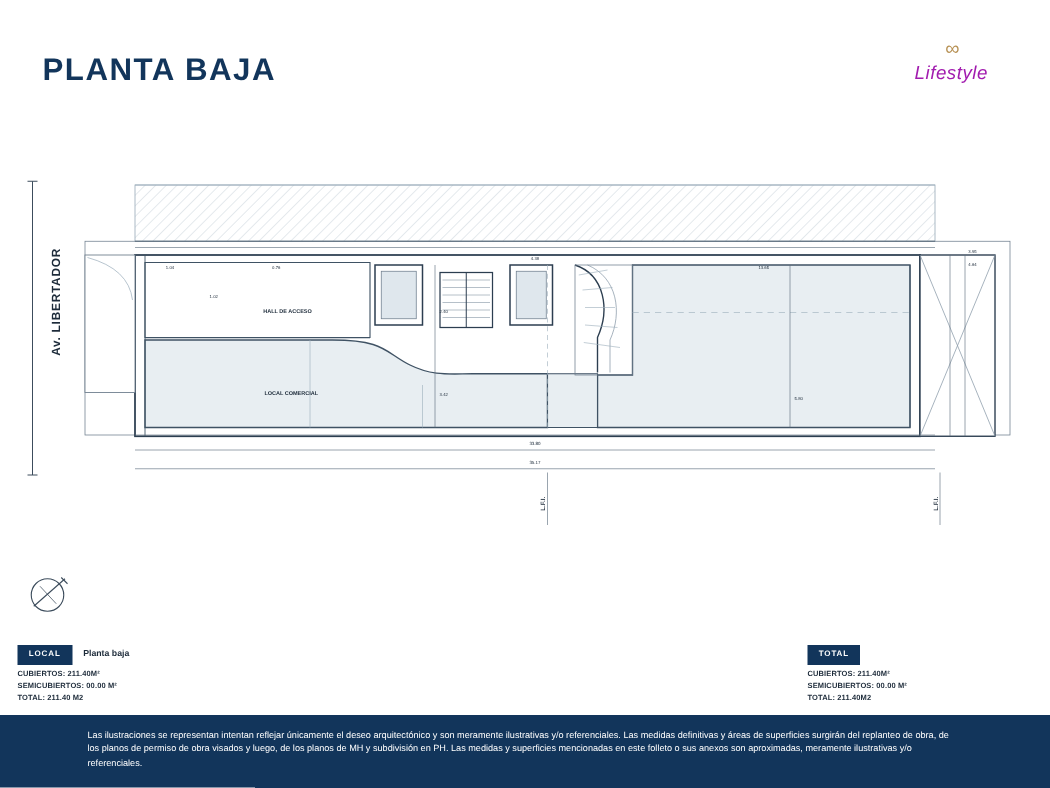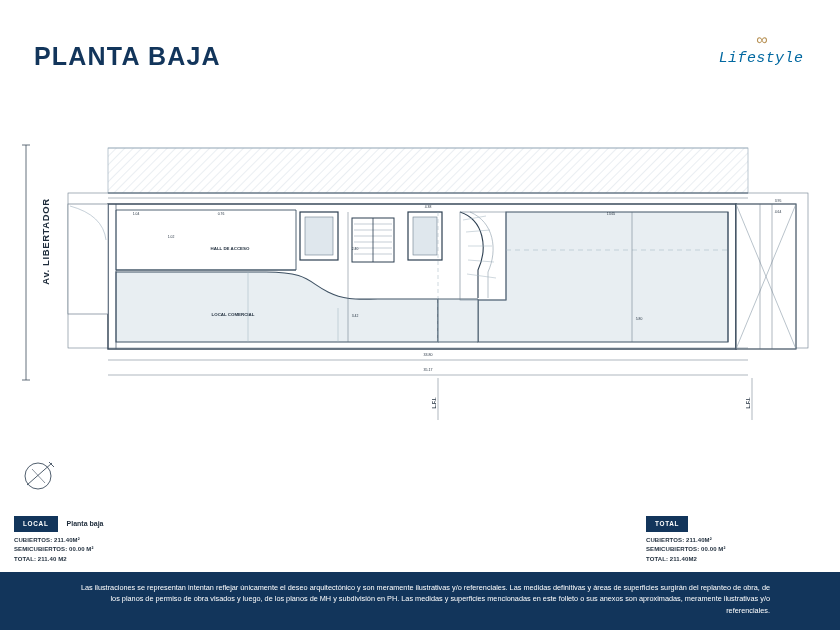--- a/index.html
+++ b/index.html
@@ -21,24 +21,24 @@
   #brand-logo {
     position:absolute; right:36px; top:32px;
     width:86px; height:48px;
     text-align:center;
   }
   #brand-logo .mark {
     font-size:16px; color:#b79154; line-height:1;
     letter-spacing:-2px;
   }
   #brand-logo .word {
-    font-family:Liberation Mono, monospace;
+    font-family:Liberation Sans, sans-serif;
     font-style:italic;
     font-size:15px;
-    color:#0369a1;
+    color:#a21caf;
     margin-top:2px;
     letter-spacing:0.4px;
   }
 
   
   #plan {
     position:absolute; left:8px; top:120px;
     width:824px; height:370px;
   }
   #plan svg { display:block; }
@@ -76,21 +76,21 @@
   .legend .sub { font-size:7px; font-weight:bold; color:#1d2b3a; }
   .legend .lines div { white-space:nowrap; font-weight:bold; font-size:6px; letter-spacing:0.1px;}
 
   
   #footer {
     position:absolute; left:0; bottom:0;
     width:840px; height:58px;
     background:#12355b;
     color:#ffffff;
     padding:10px 70px 0 70px;
-    text-align:right;
+    text-align:left;
     font-size:7.3px;
     line-height:1.55;
   }
 </style>
 </head>
 <body>
 
 <div id="page-title">PLANTA BAJA</div>
 
 <div id="brand-logo">

